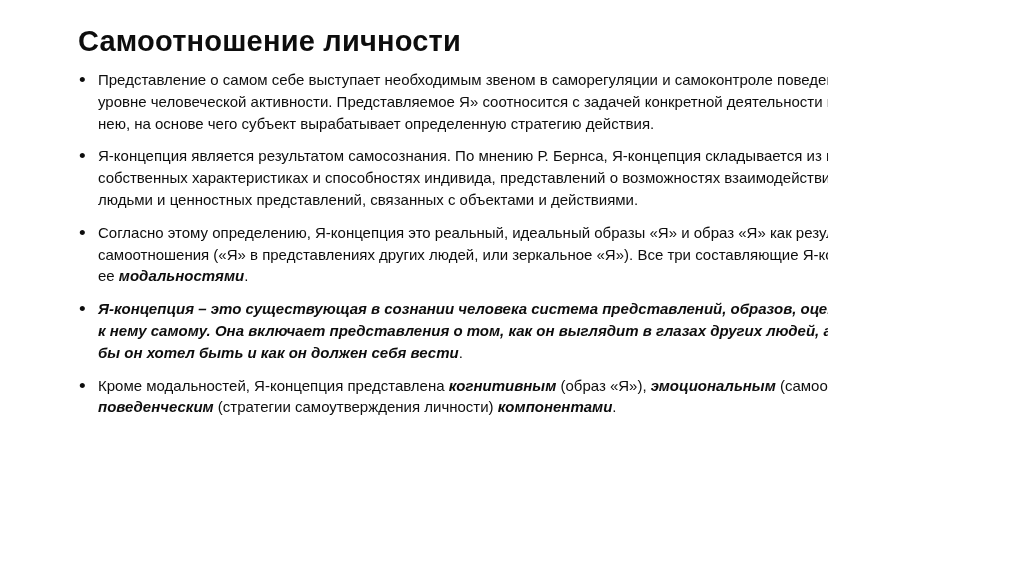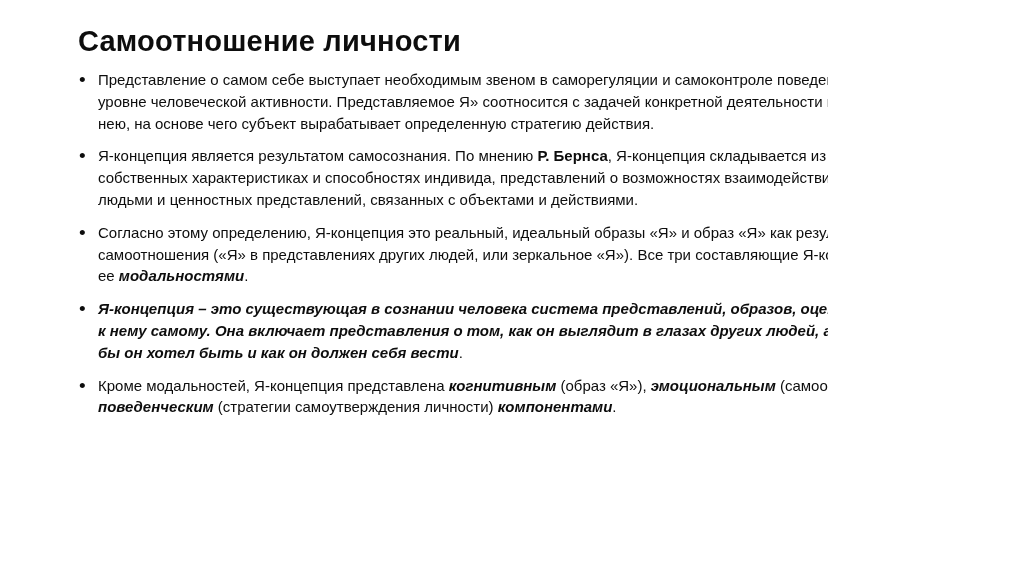--- a/index.html
+++ b/index.html
@@ -41,21 +41,21 @@
   }
   .bullet::before {
     content: "\2022";
     position: absolute;
     left: 1px;
     top: 0;
     font-size: 19px;
     color: #0d0d0d;
   }
   .seg-regular     { font-weight: 400; font-style: normal; }
-  .seg-bold        { font-weight: 700; font-style: normal; margin-top: 48px; }
+  .seg-bold        { font-weight: 400; font-style: normal; margin-top: 48px; }
   .seg-bold-italic { font-weight: 700; font-style: italic; }
 </style>
 </head>
 <body>
 
 <div class="slide">
   <h1 class="slide-title">Самоотношение личности</h1>
   <ul class="bullet-list">
       <li class="bullet"><span class="seg-regular">Представление о самом себе выступает необходимым звеном в саморегуляции и самоконтроле поведения на личностном уровне человеческой активности. Представляемое Я» соотносится с задачей конкретной деятельности и соизмеряется с нею, на основе чего субъект вырабатывает определенную стратегию действия.</span></li>
       <li class="bullet"><span class="seg-regular">Я-концепция является результатом самосознания. По мнению </span><span class="seg-bold">Р. Бернса</span><span class="seg-regular">, Я-концепция складывается из представлений о собственных характеристиках и способностях индивида, представлений о возможностях взаимодействия с другими людьми и ценностных представлений, связанных с объектами и действиями.</span></li>

